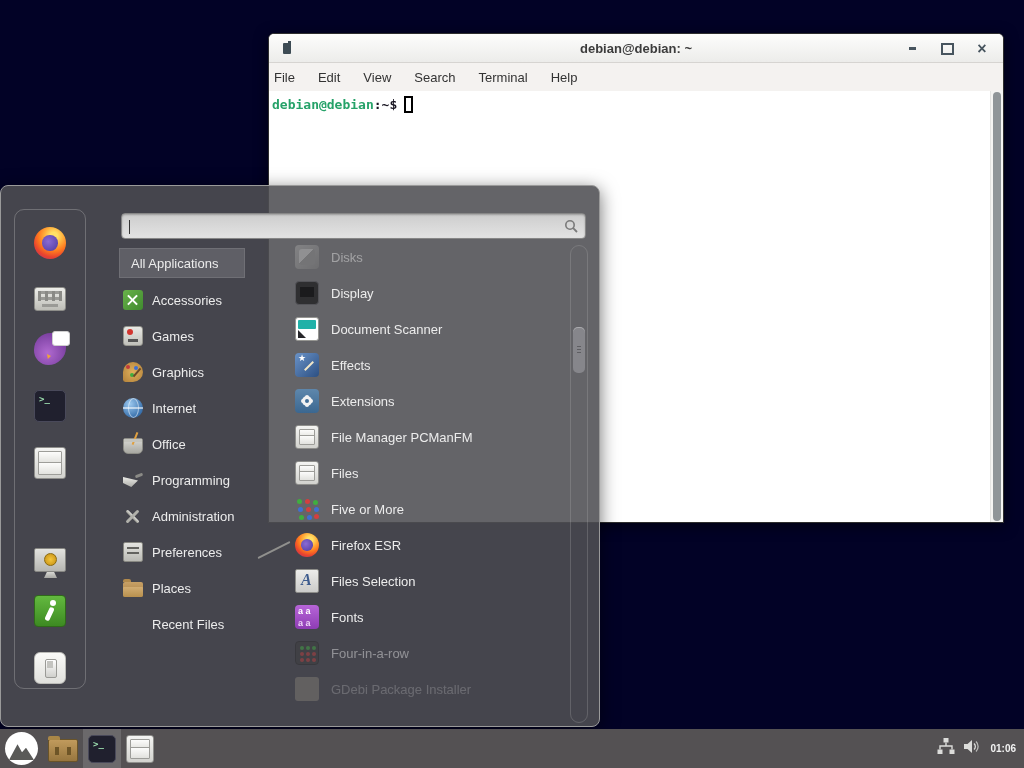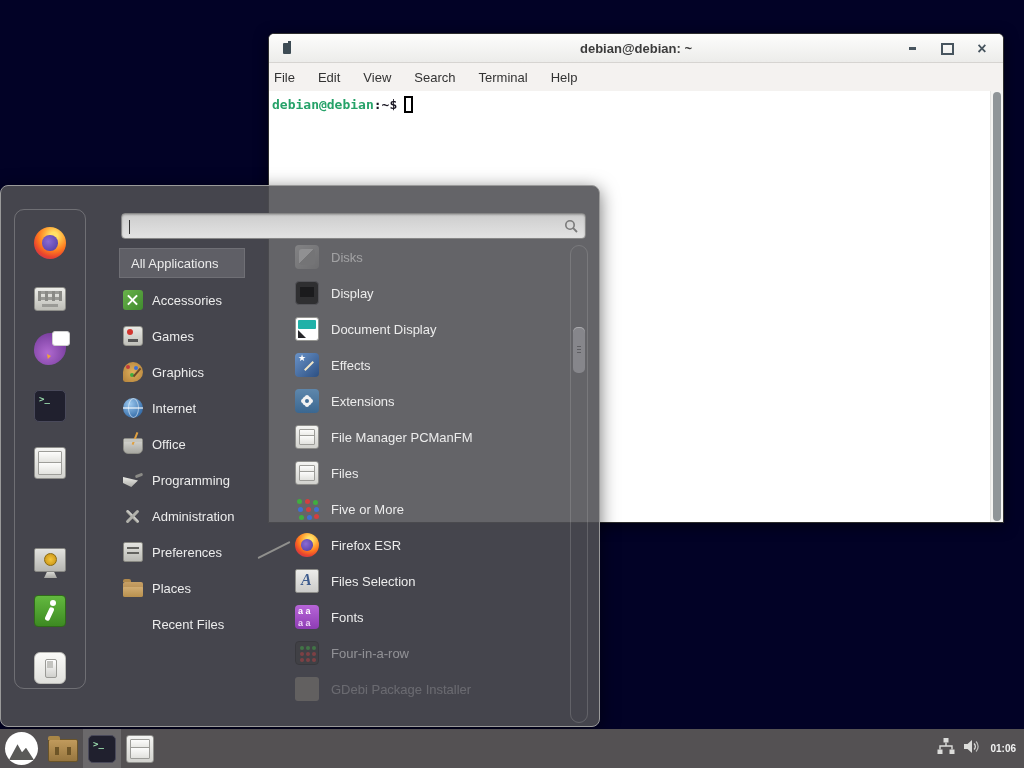--- a/index.html
+++ b/index.html
@@ -402,21 +402,21 @@
           <span class="app-label">Disks</span>
         </div>
 
         <div class="app-row">
           <span class="icon app-icon i-display"></span>
           <span class="app-label">Display</span>
         </div>
 
         <div class="app-row">
           <span class="icon app-icon i-document-scanner"></span>
-          <span class="app-label">Document Display</span>
+          <span class="app-label">Document Scanner</span>
         </div>
 
         <div class="app-row">
           <span class="icon app-icon i-effects"></span>
           <span class="app-label">Effects</span>
         </div>
 
         <div class="app-row">
           <span class="icon app-icon i-extensions"></span>
           <span class="app-label">Extensions</span>

